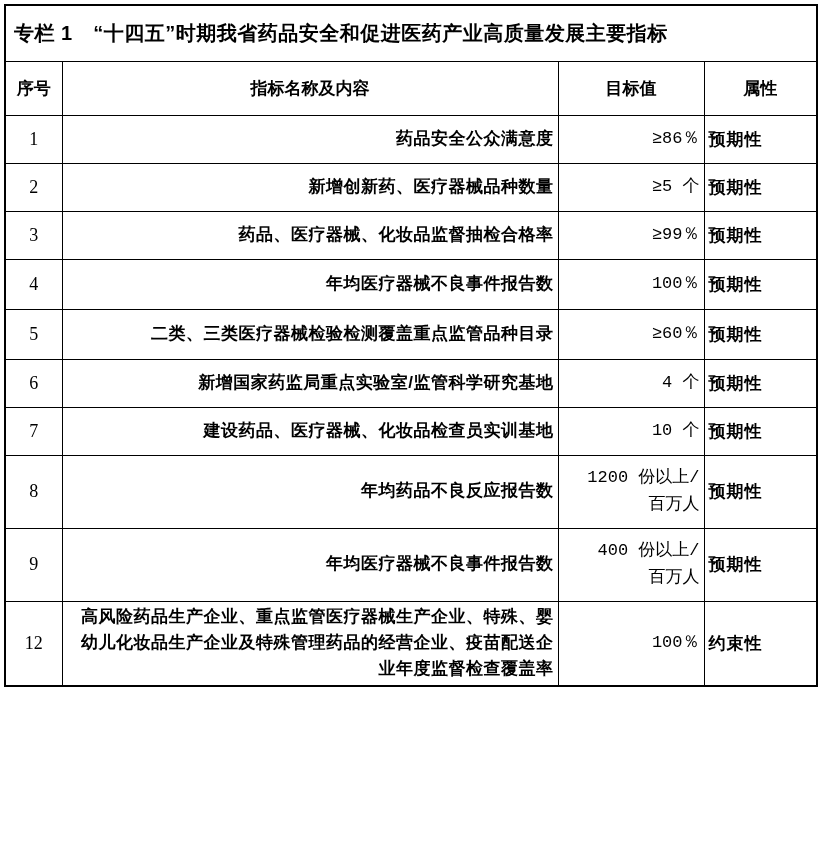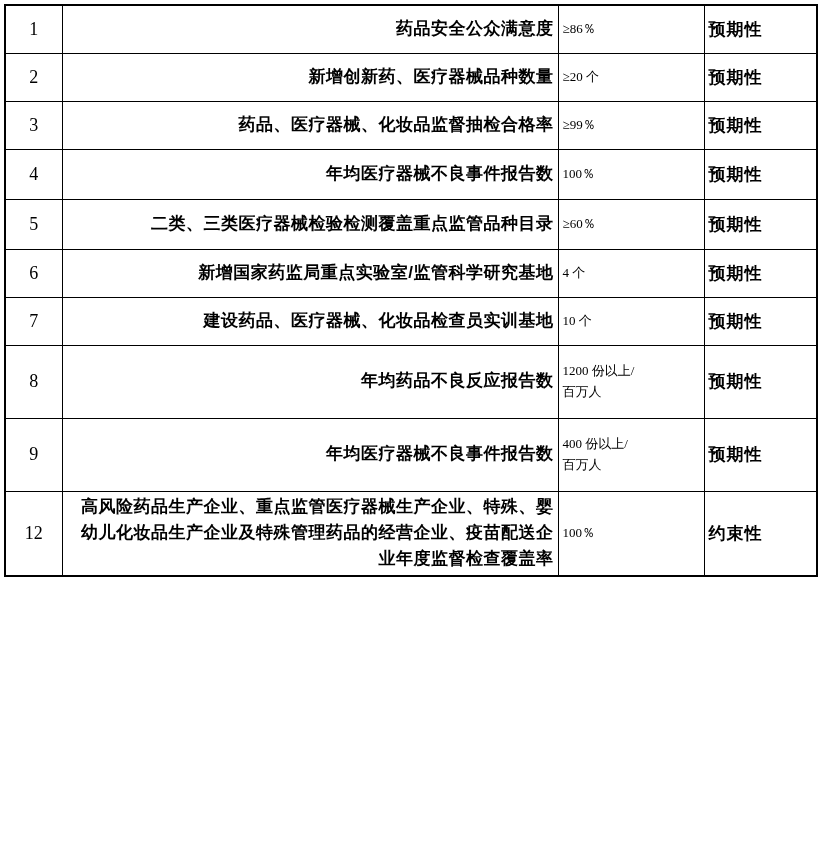--- a/index.html
+++ b/index.html
@@ -67,23 +67,23 @@
   }
   td.content {
     font-size: 17px;
     font-weight: bold;
     text-align: right;
     padding: 4px 10px 4px 13px;
     line-height: 1.55;
     letter-spacing: 0.5px;
   }
   td.target {
-    font-family: Liberation Serif, serif;
-    font-size: 13px;
-    text-align: left;
+    font-family: Liberation Mono, monospace;
+    font-size: 17px;
+    text-align: right;
     white-space: pre-line;
     line-height: 1.55;
   }
   td.attr {
     font-size: 17px;
     font-weight: bold;
     text-align: left;
     letter-spacing: 1px;
   }
 </style>
@@ -92,33 +92,42 @@
 
 <div class="page">
   <table class="indicators">
     <colgroup>
       <col class="c-seq">
       <col class="c-content">
       <col class="c-target">
       <col class="c-attr">
     </colgroup>
     <thead>
+      <tr class="title-row">
+        <td colspan="4">专栏 1　“十四五”时期我省药品安全和促进医药产业高质量发展主要指标</td>
+      </tr>
+      <tr class="header-row">
+        <th>序号</th>
+        <th>指标名称及内容</th>
+        <th>目标值</th>
+        <th>属性</th>
+      </tr>
     </thead>
     <tbody class="rows">
   <tr>
     <td class="seq">1</td>
     <td class="content">药品安全公众满意度</td>
     <td class="target">≥86％</td>
     <td class="attr">预期性</td>
   </tr>
 
   <tr>
     <td class="seq">2</td>
     <td class="content">新增创新药、医疗器械品种数量</td>
-    <td class="target">≥20 个</td>
+    <td class="target">≥5 个</td>
     <td class="attr">预期性</td>
   </tr>
 
   <tr>
     <td class="seq">3</td>
     <td class="content">药品、医疗器械、化妆品监督抽检合格率</td>
     <td class="target">≥99％</td>
     <td class="attr">预期性</td>
   </tr>
 

